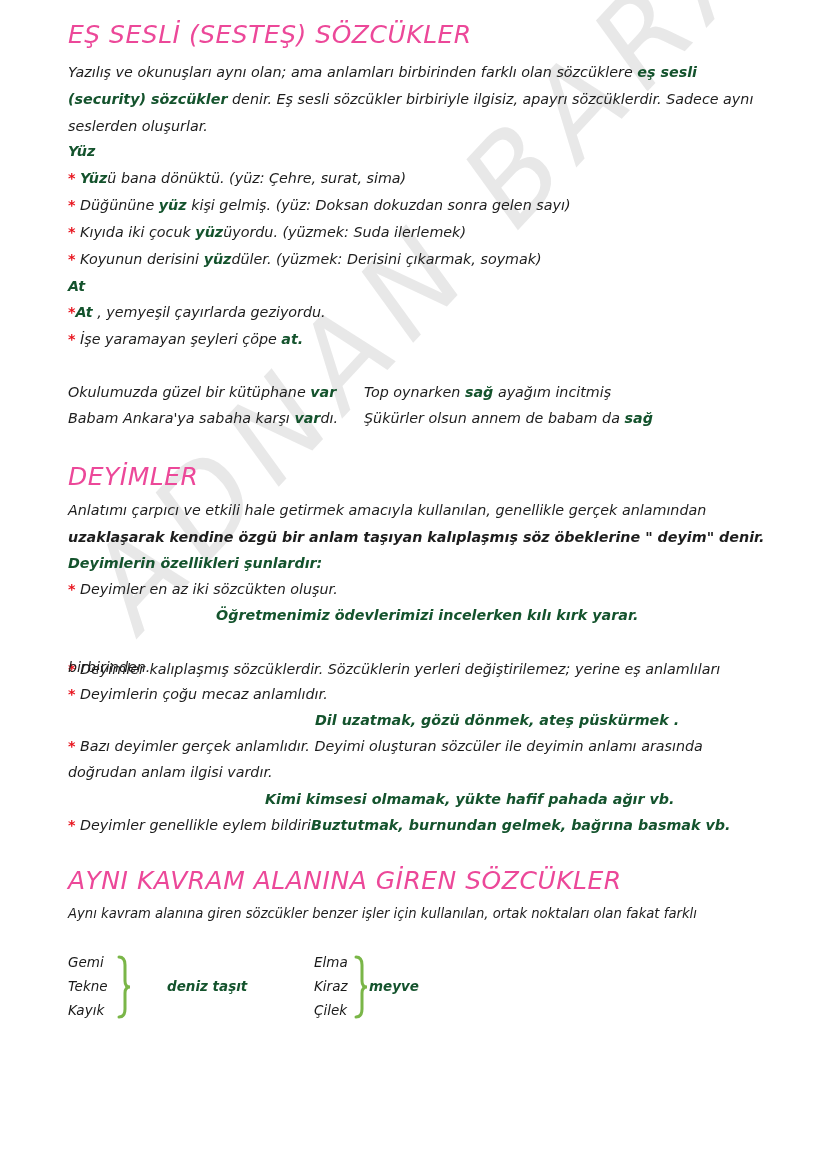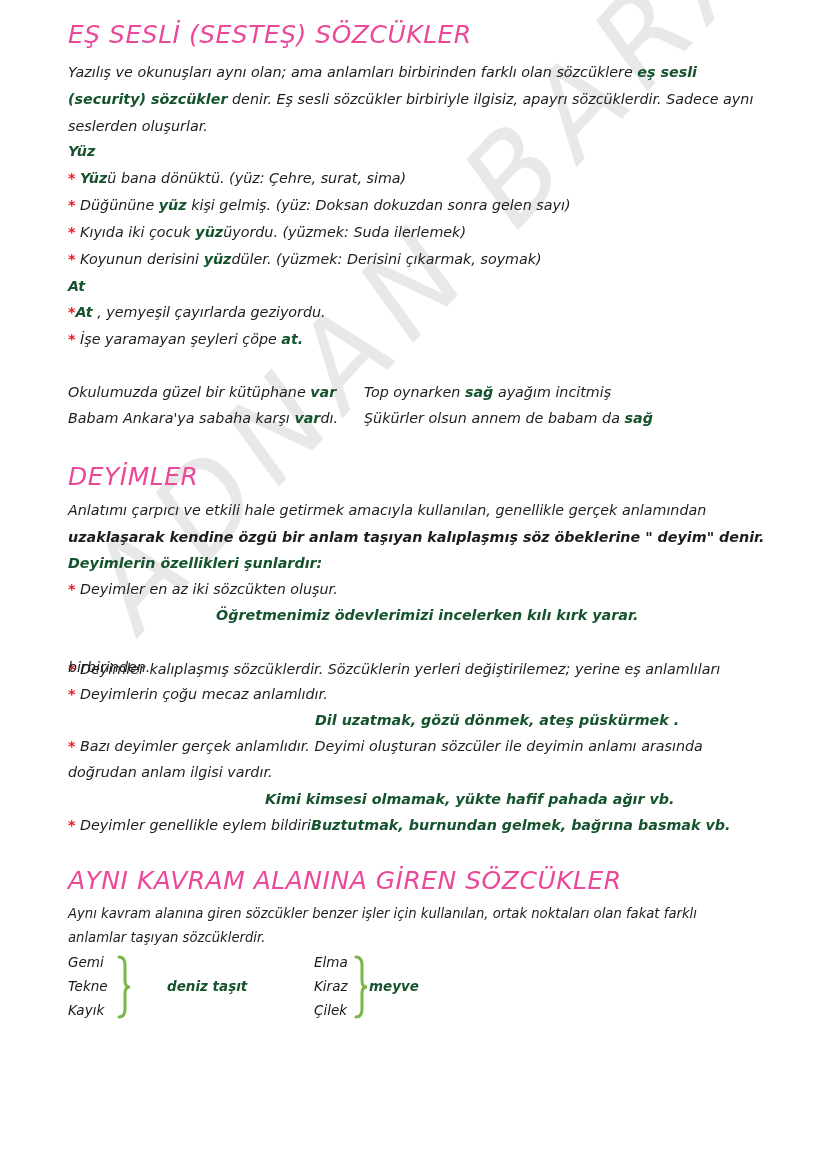--- a/index.html
+++ b/index.html
@@ -72,21 +72,20 @@
   <div class="line" style="top:684px;"><span class="star">*</span><span> Deyimlerin çoğu mecaz anlamlıdır.</span></div>
   <div class="line red" style="top:710px; left:315px;">Dil uzatmak, gözü dönmek, ateş püskürmek .</div>
   <div class="line" style="top:736px;"><span class="star">*</span><span> Bazı deyimler gerçek anlamlıdır.  Deyimi oluşturan sözcüler ile deyimin anlamı arasında</span></div>
   <div class="line" style="top:762px;">doğrudan anlam ilgisi vardır.</div>
   <div class="line red" style="top:789px; left:265px;">Kimi kimsesi olmamak, yükte hafif pahada ağır vb.</div>
   <div class="line" style="top:815px;"><span class="star">*</span><span> Deyimler genellikle eylem bildiri</span><span class="red">Buztutmak, burnundan gelmek, bağrına basmak vb.</span></div>
 
   <div class="h1" style="top:866px;">AYNI KAVRAM ALANINA GİREN SÖZCÜKLER</div>
 
   <div class="line small" style="top:904px;">Aynı kavram alanına giren sözcükler benzer işler için kullanılan, ortak noktaları olan fakat farklı</div>
-  <div class="line small" style="top:928px;">anlamlar taşıyan sözcüklerdir.</div>
 
   <div class="col-item" style="left:68px; top:950px;">Gemi</div>
   <div class="col-item" style="left:68px; top:974px;">Tekne</div>
   <div class="col-item" style="left:68px; top:998px;">Kayık</div>
   <div class="brace" style="left:117px; top:955px;">
     <svg viewBox="0 0 14 64" preserveAspectRatio="none">
         <path d="M2 2 Q8 2 8 10 L8 26 Q8 32 13 32 Q8 32 8 38 L8 54 Q8 62 2 62" fill="none" stroke="#7ab648" stroke-width="3" stroke-linecap="round"></path>
       </svg>
   </div>
   <div class="col-item red" style="left:167px; top:974px;">deniz taşıt</div>

